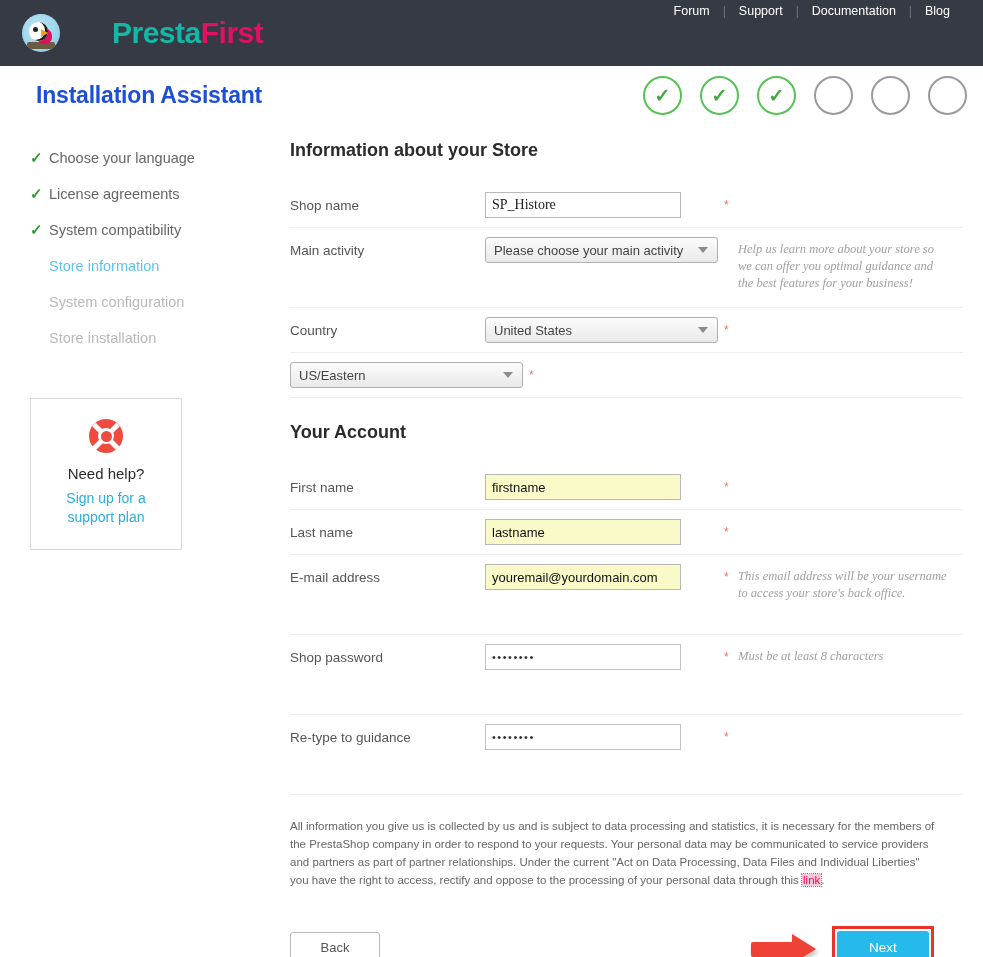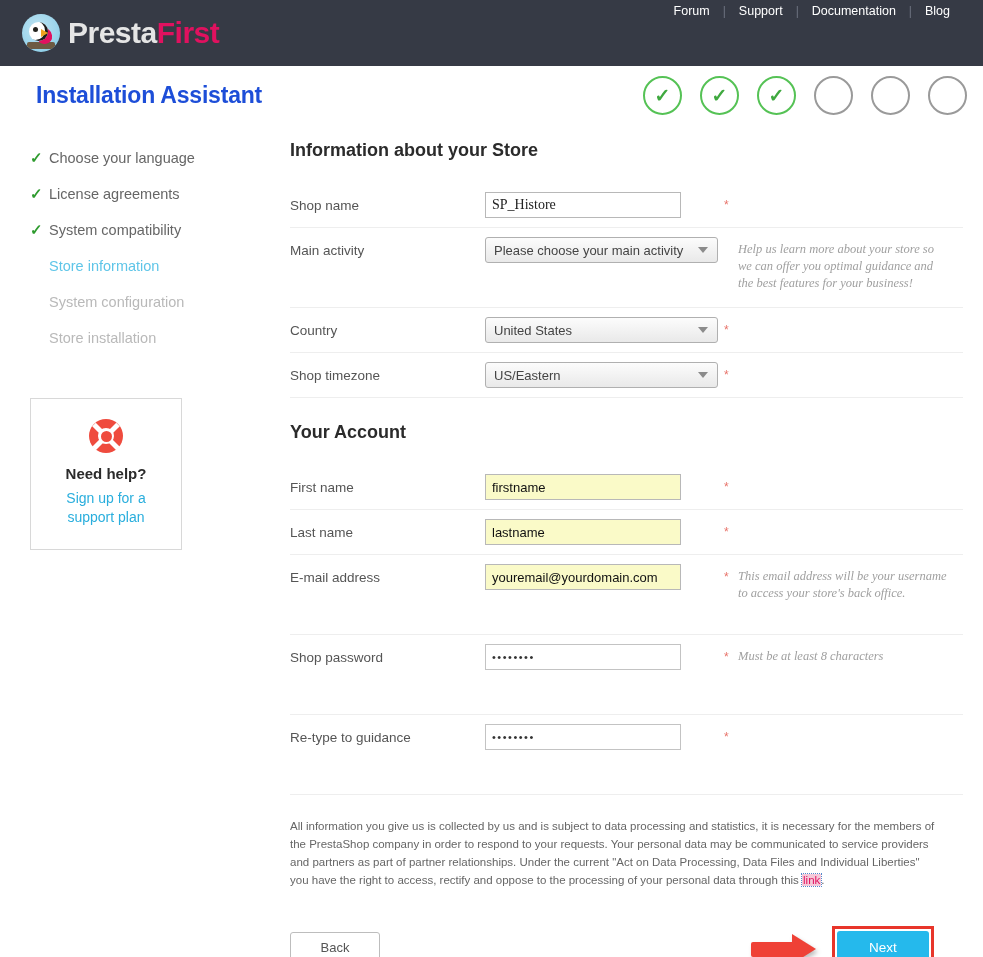--- a/index.html
+++ b/index.html
@@ -75,21 +75,21 @@
     background: #6d5a42;
     border-radius: 2px;
   }
   .brand-text {
     font-size: 30px;
     font-weight: 700;
     letter-spacing: -0.5px;
     line-height: 1;
     display: flex;
   }
-  .brand-text .w1 { color: #e5e5e5; }
+  .brand-text .w1 { color: #14b8a6; margin-left: 44px; }
   .brand-text .w2 { color: #e0115f; }
 
   .topnav {
     position: absolute;
     right: 20px;
     top: 4px;
     display: flex;
     align-items: center;
     gap: 0;
     font-size: 12.5px;
@@ -209,21 +209,21 @@
     position: absolute;
     background: #ffffff;
     left: 50%; top: 50%;
   }
   .sp1 { width: 34px; height: 5px; margin-left: -17px; margin-top: -2.5px; transform: rotate(45deg); }
   .sp2 { width: 34px; height: 5px; margin-left: -17px; margin-top: -2.5px; transform: rotate(-45deg); }
   .helpbox h4 {
     margin: 0 0 7px;
     font-size: 15px;
     color: #2b2b2b;
-    font-weight: 700;
+    font-weight: 400;
   }
   .helpbox a {
     color: #29aedd;
     font-size: 14px;
     text-decoration: none;
     line-height: 19px;
     display: block;
   }
 
   
@@ -507,21 +507,20 @@
       <div class="fcontrol">
         <div class="sel">
           <span>United States</span>
           <span class="caret"></span>
         </div>
       </div>
       <div class="req">*</div>
     </div>
 
     <div class="frow">
-      <div class="flabel">Shop timezone</div>
       <div class="fcontrol">
         <div class="sel">
           <span>US/Eastern</span>
           <span class="caret"></span>
         </div>
       </div>
       <div class="req">*</div>
     </div>
 
     <h2 class="section second">Your Account</h2>

